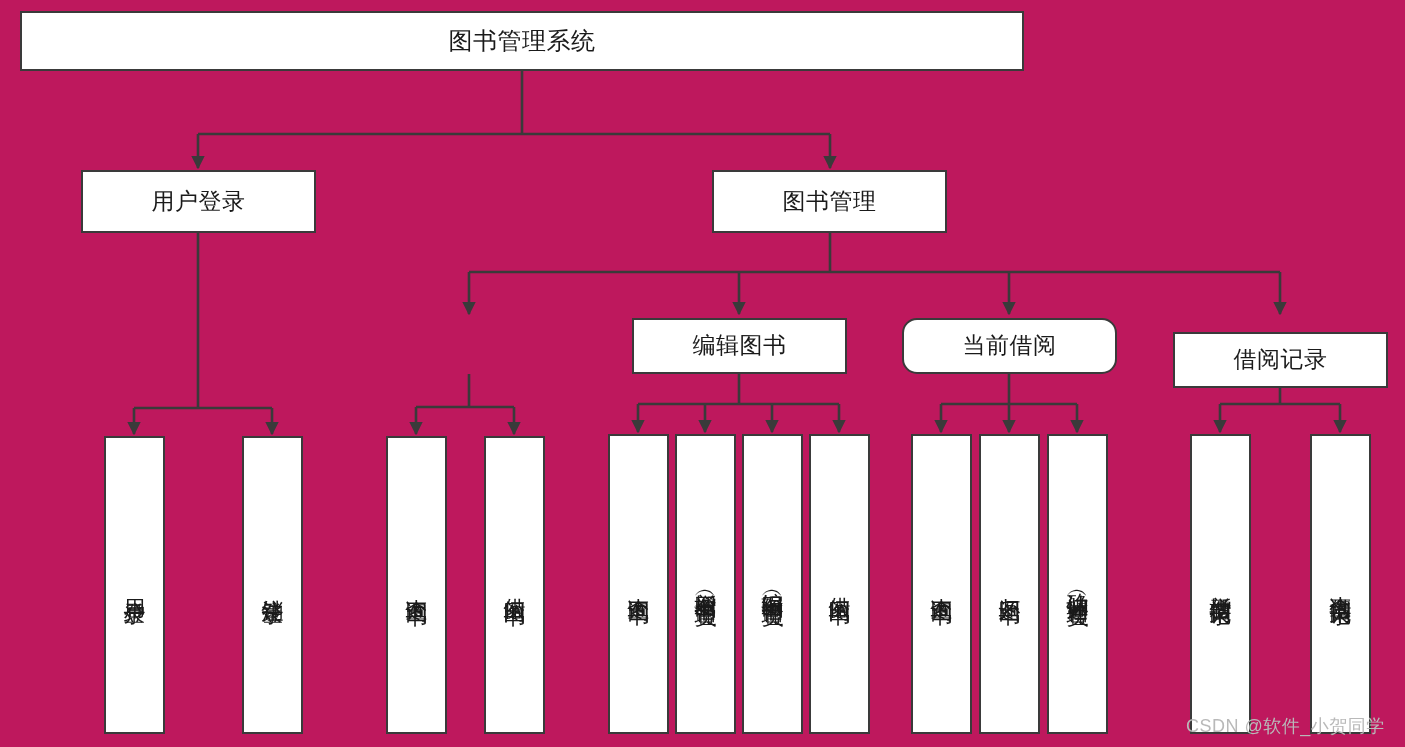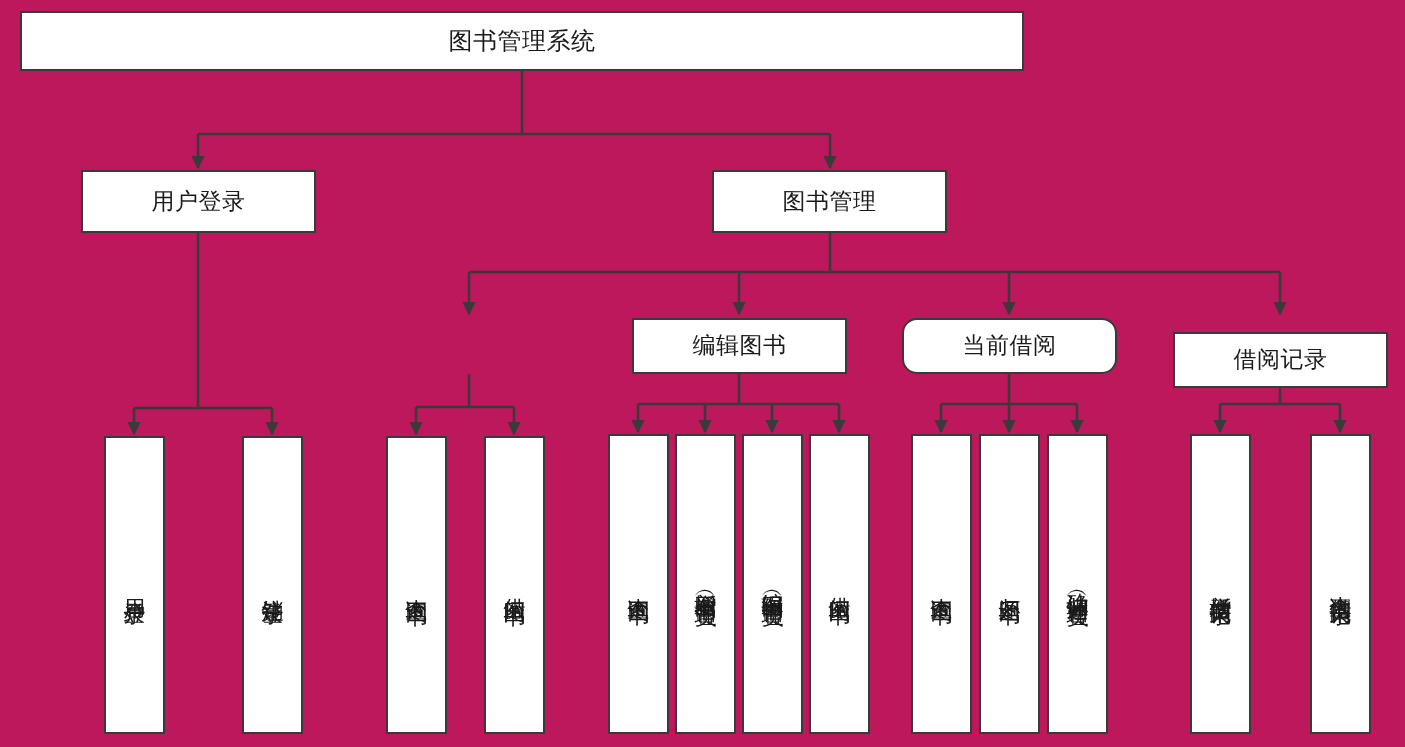--- a/index.html
+++ b/index.html
@@ -186,14 +186,15 @@
     <span class="label">确认归还（管理员）</span>
   </div>
 
   <div class="node v" style="left:1190px; top:434px; width:61px; height:300px;">
     <span class="label">新增借阅记录</span>
   </div>
   <div class="node v" style="left:1310px; top:434px; width:61px; height:300px;">
     <span class="label">查询借阅记录</span>
   </div>
 
+  <div class="watermark">CSDN @软件_小贺同学</div>
 
 </div>
 
 </body></html>

